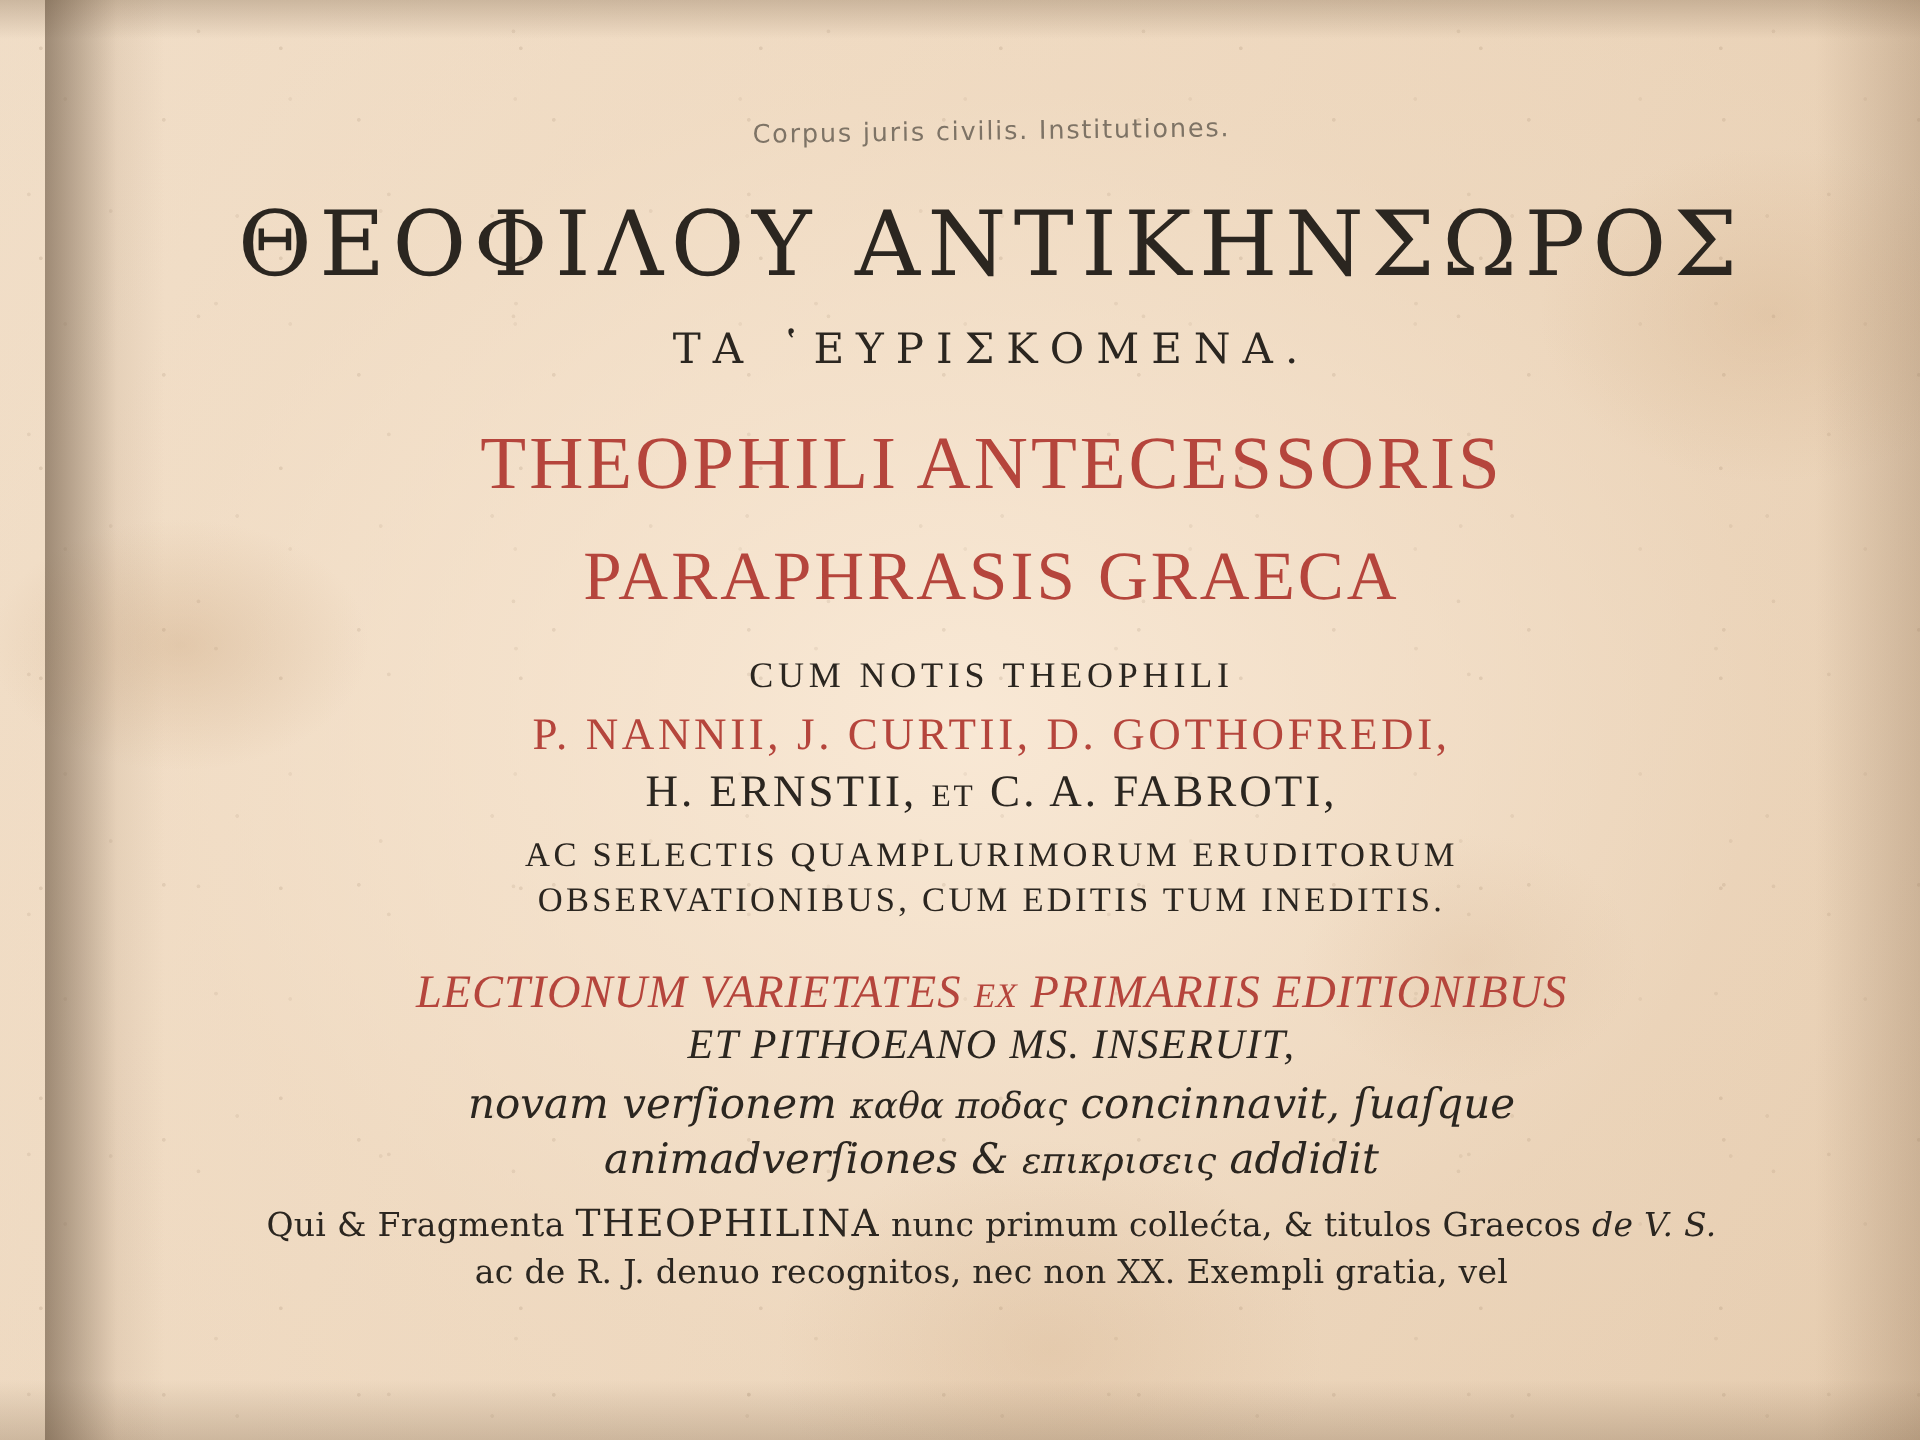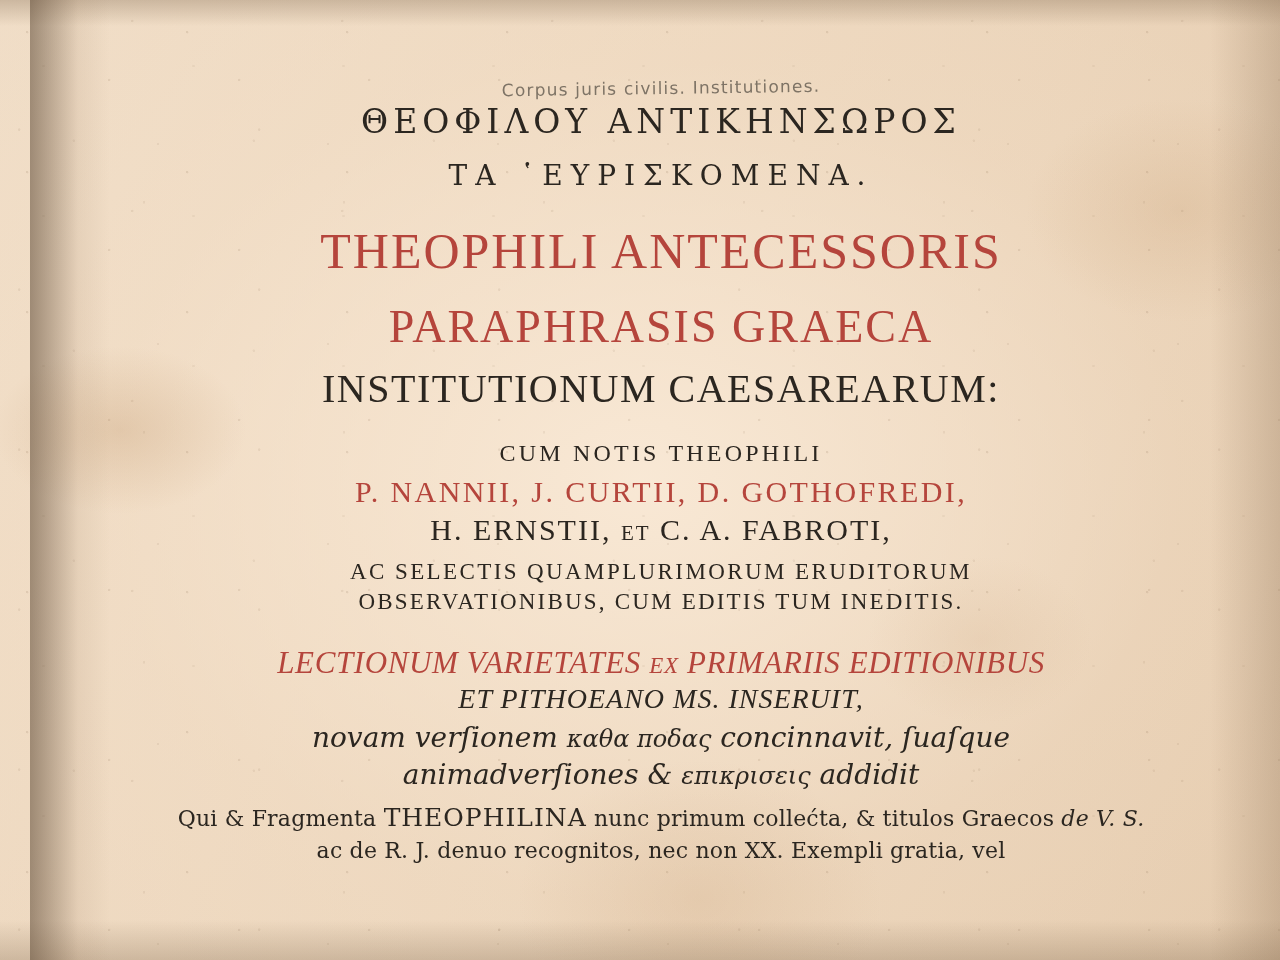--- a/index.html
+++ b/index.html
@@ -84,24 +84,24 @@
     font-size: 17px;
     color: #6b6256;
     letter-spacing: 1.2px;
     transform: rotate(-0.8deg);
     margin-top: 78px;
     opacity: .85;
   }
 
   .greek-main {
     font-family: "DejaVu Serif", serif;
-    font-size: 33px;
+    font-size: 60px;
     letter-spacing: 5px;
     color: #2b2620;
-    margin-top: 4px;
+    margin-top: 30px;
     white-space: nowrap;
   }
   .greek-sub {
     font-family: "DejaVu Serif", serif;
     font-size: 28px;
     letter-spacing: 8px;
     color: #2b2620;
     margin-top: 18px;
   }
 
@@ -233,21 +233,20 @@
 
   <div id="content">
 
     <div class="pencil">Corpus juris civilis. Institutiones.</div>
 
     <div class="greek-main">ΘΕΟΦΙΛΟΥ ΑΝΤΙΚΗΝΣΩΡΟΣ</div>
     <div class="greek-sub">ΤΑ ῾ΕΥΡΙΣΚΟΜΕΝΑ.</div>
 
     <div class="line-1 red">THEOPHILI ANTECESSORIS</div>
     <div class="line-2 red">PARAPHRASIS GRAECA</div>
-    <div class="line-3 black">INSTITUTIONUM CAESAREARUM:</div>
 
     <div class="notis black">CUM NOTIS THEOPHILI</div>
     <div class="names-1 red">P. NANNII, J. CURTII, D. GOTHOFREDI,</div>
     <div class="names-2 black">
       <span>H. ERNSTII,</span>
       <span class="small">ET</span>
       <span>C. A. FABROTI,</span>
     </div>
     <div class="sel-1 black">AC SELECTIS QUAMPLURIMORUM ERUDITORUM</div>
     <div class="sel-2 black">OBSERVATIONIBUS, CUM EDITIS TUM INEDITIS.</div>

